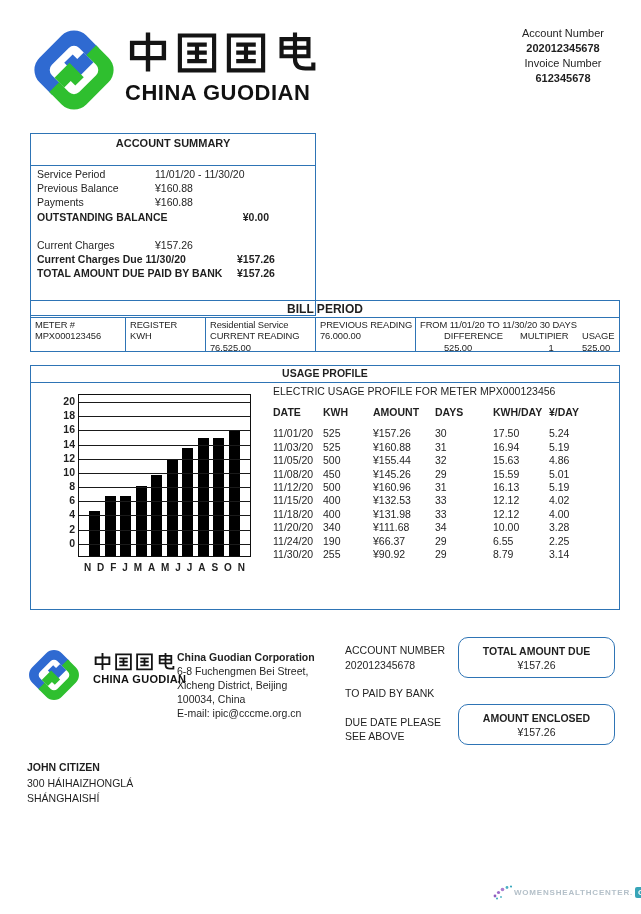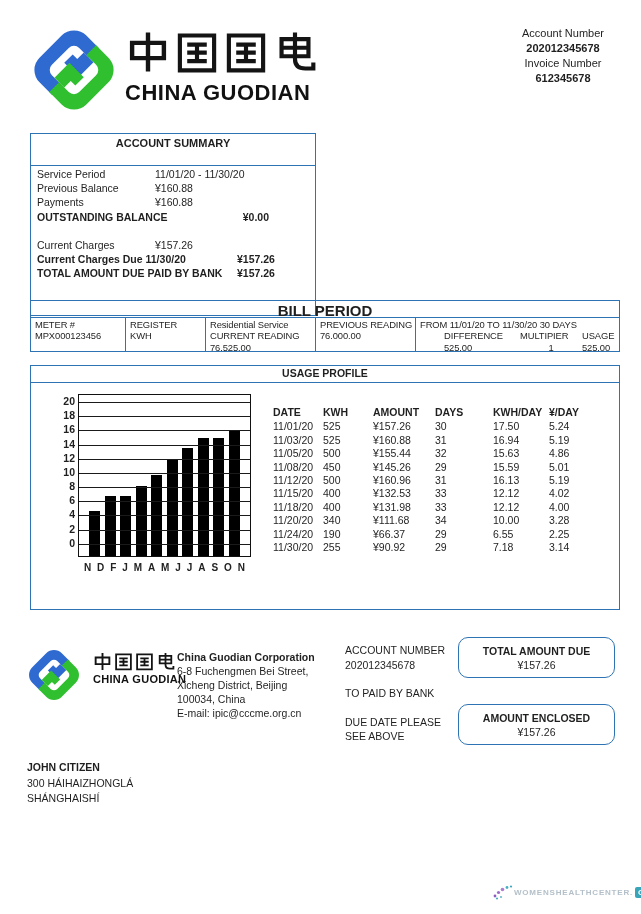--- a/index.html
+++ b/index.html
@@ -26,21 +26,21 @@
   .sum-subtitle{position:absolute;top:17px;left:0;right:0;font-size:10.5px;text-align:center;}
   .sum-rows{position:absolute;top:33px;left:6px;right:6px;}
   .sum-row{position:relative;height:14.2px;font-size:10.5px;line-height:14.2px;white-space:nowrap;}
   .sum-row .sum-value{position:absolute;top:0;}
   .sum-value.pos-mid{left:118px;}
   .sum-value.pos-right{right:40px;text-align:right;}
   .sum-value.pos-due{left:200px;}
 
   
   .bill-box{left:30px;top:300px;width:590px;height:52px;}
-  .bill-title{position:absolute;top:1px;left:0;right:0;text-align:center;font-size:15px;font-weight:bold;}
+  .bill-title{position:absolute;top:1px;left:0;right:0;text-align:center;font-size:12px;font-weight:bold;}
   .bill-cells{position:absolute;top:15.5px;bottom:0;left:0;right:0;display:grid;
               grid-template-columns:95px 80px 110px 100px 1fr;border-top:1.5px solid #2E74B5;}
   .bill-cell{border-right:1.5px solid #2E74B5;padding:1px 4px;font-size:9.4px;line-height:11.8px;
              letter-spacing:-.1px;white-space:nowrap;overflow:hidden;}
   .bill-cell:last-child{border-right:none;}
   .bill-sub{display:grid;grid-template-columns:76px 62px 1fr;padding-left:24px;}
   .bill-sub .mid{text-align:center;}
 
   
   .usage-box{left:30px;top:365px;width:590px;height:245px;}
@@ -52,21 +52,21 @@
   .plot{position:absolute;left:47px;top:28px;width:173px;height:163px;border:1.3px solid #111;
         box-sizing:border-box;background:#fff;}
   .gridline{position:absolute;left:0;right:0;height:0;border-top:1px solid #1a1a1a;}
   .bars{position:absolute;left:0;right:0;bottom:0;top:0;display:flex;align-items:flex-end;
         justify-content:center;gap:4.5px;}
   .bar{width:11px;background:#000;}
   .x-labels{position:absolute;left:47px;top:196px;width:173px;display:flex;justify-content:space-evenly;
             font-size:10px;font-weight:bold;color:#222;}
   .usage-table{position:absolute;left:242px;top:40px;font-size:10.5px;}
   .ut-row{display:grid;grid-template-columns:50px 50px 62px 58px 56px 44px;line-height:13.4px;white-space:nowrap;}
-  .ut-row.head{font-weight:bold;margin-bottom:1px;}
+  .ut-row.head{font-weight:bold;margin-bottom:8px;}
 
   
   .logo-sm{left:25px;top:646px;width:58px;height:58px;}
   .cjk-sm{left:93px;top:652px;gap:2px;}
   .cjk-sm svg{width:19px;height:19px;}
   .logo-en-sm{left:93px;top:673px;font-size:11px;font-weight:bold;letter-spacing:.3px;color:#111;}
   .company-block{left:177px;top:650px;font-size:10.5px;line-height:14px;}
   .remit-block{left:345px;top:643px;font-size:10.5px;line-height:14.5px;}
   .remit-gap{height:14px;}
   .pay-box{left:458px;width:157px;height:41px;border:1.5px solid #2E74B5;border-radius:10px;
@@ -184,20 +184,21 @@
           <span>525.00</span>
         </div>
       </div>
     </div>
   </div>
 
   <div class="abs bluebox usage-box">
     <div class="usage-title">USAGE PROFILE</div>
     <div class="blue-divider usage-divider"></div>
 
+    <div class="chart-title">ELECTRIC USAGE PROFILE FOR METER MPX000123456</div>
 
     <div class="y-labels" id="yLabels">
         <span style="top: 143.826px;">0</span>
         <span style="top: 129.652px;">2</span>
         <span style="top: 115.478px;">4</span>
         <span style="top: 101.304px;">6</span>
         <span style="top: 87.1304px;">8</span>
         <span style="top: 72.9565px;">10</span>
         <span style="top: 58.7826px;">12</span>
         <span style="top: 44.6087px;">14</span>
@@ -325,21 +326,21 @@
           <span>¥66.37</span>
           <span>29</span>
           <span>6.55</span>
           <span>2.25</span>
         </div>
         <div class="ut-row">
           <span>11/30/20</span>
           <span>255</span>
           <span>¥90.92</span>
           <span>29</span>
-          <span>7.18</span>
+          <span>8.79</span>
           <span>3.14</span>
         </div>
       </div>
   </div>
 
   <svg class="abs logo-sm">
       <use href="#sym-logo"></use>
     </svg>
   <div class="abs cjk-row cjk-sm" title="中国国电">
     <svg>

